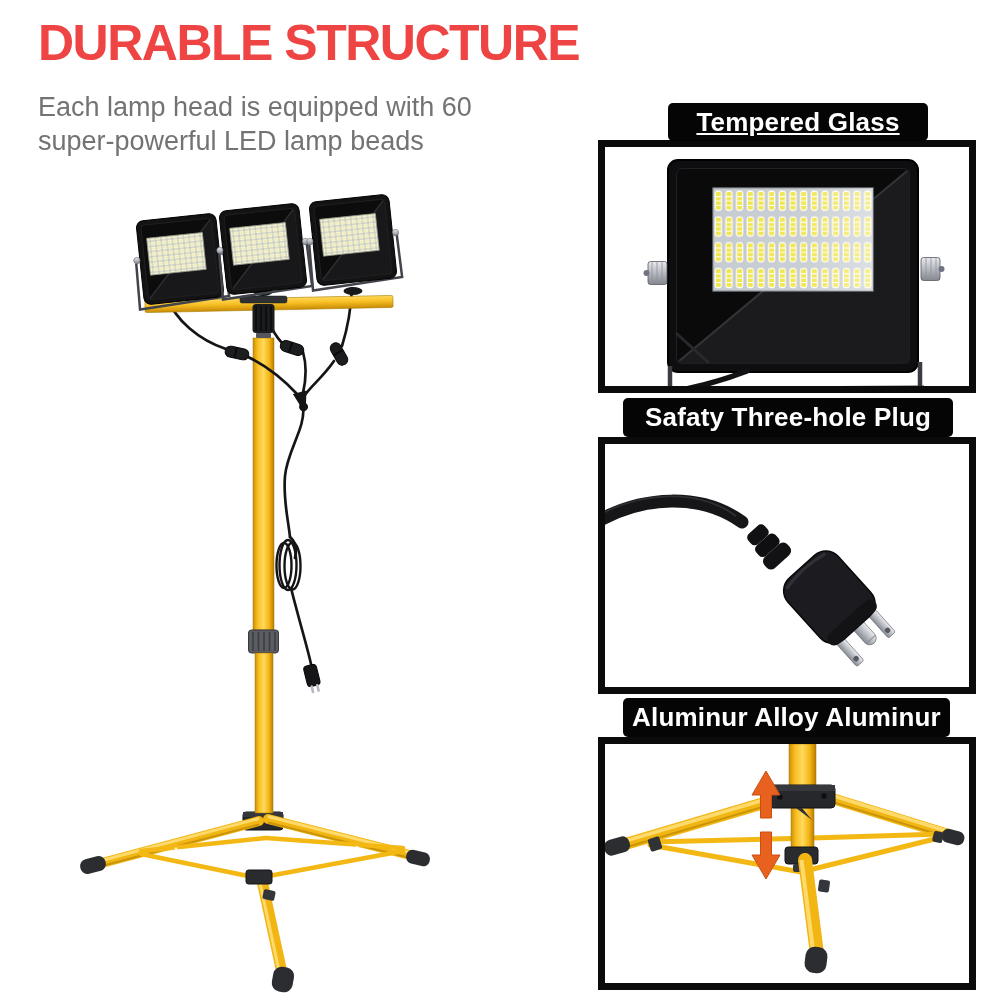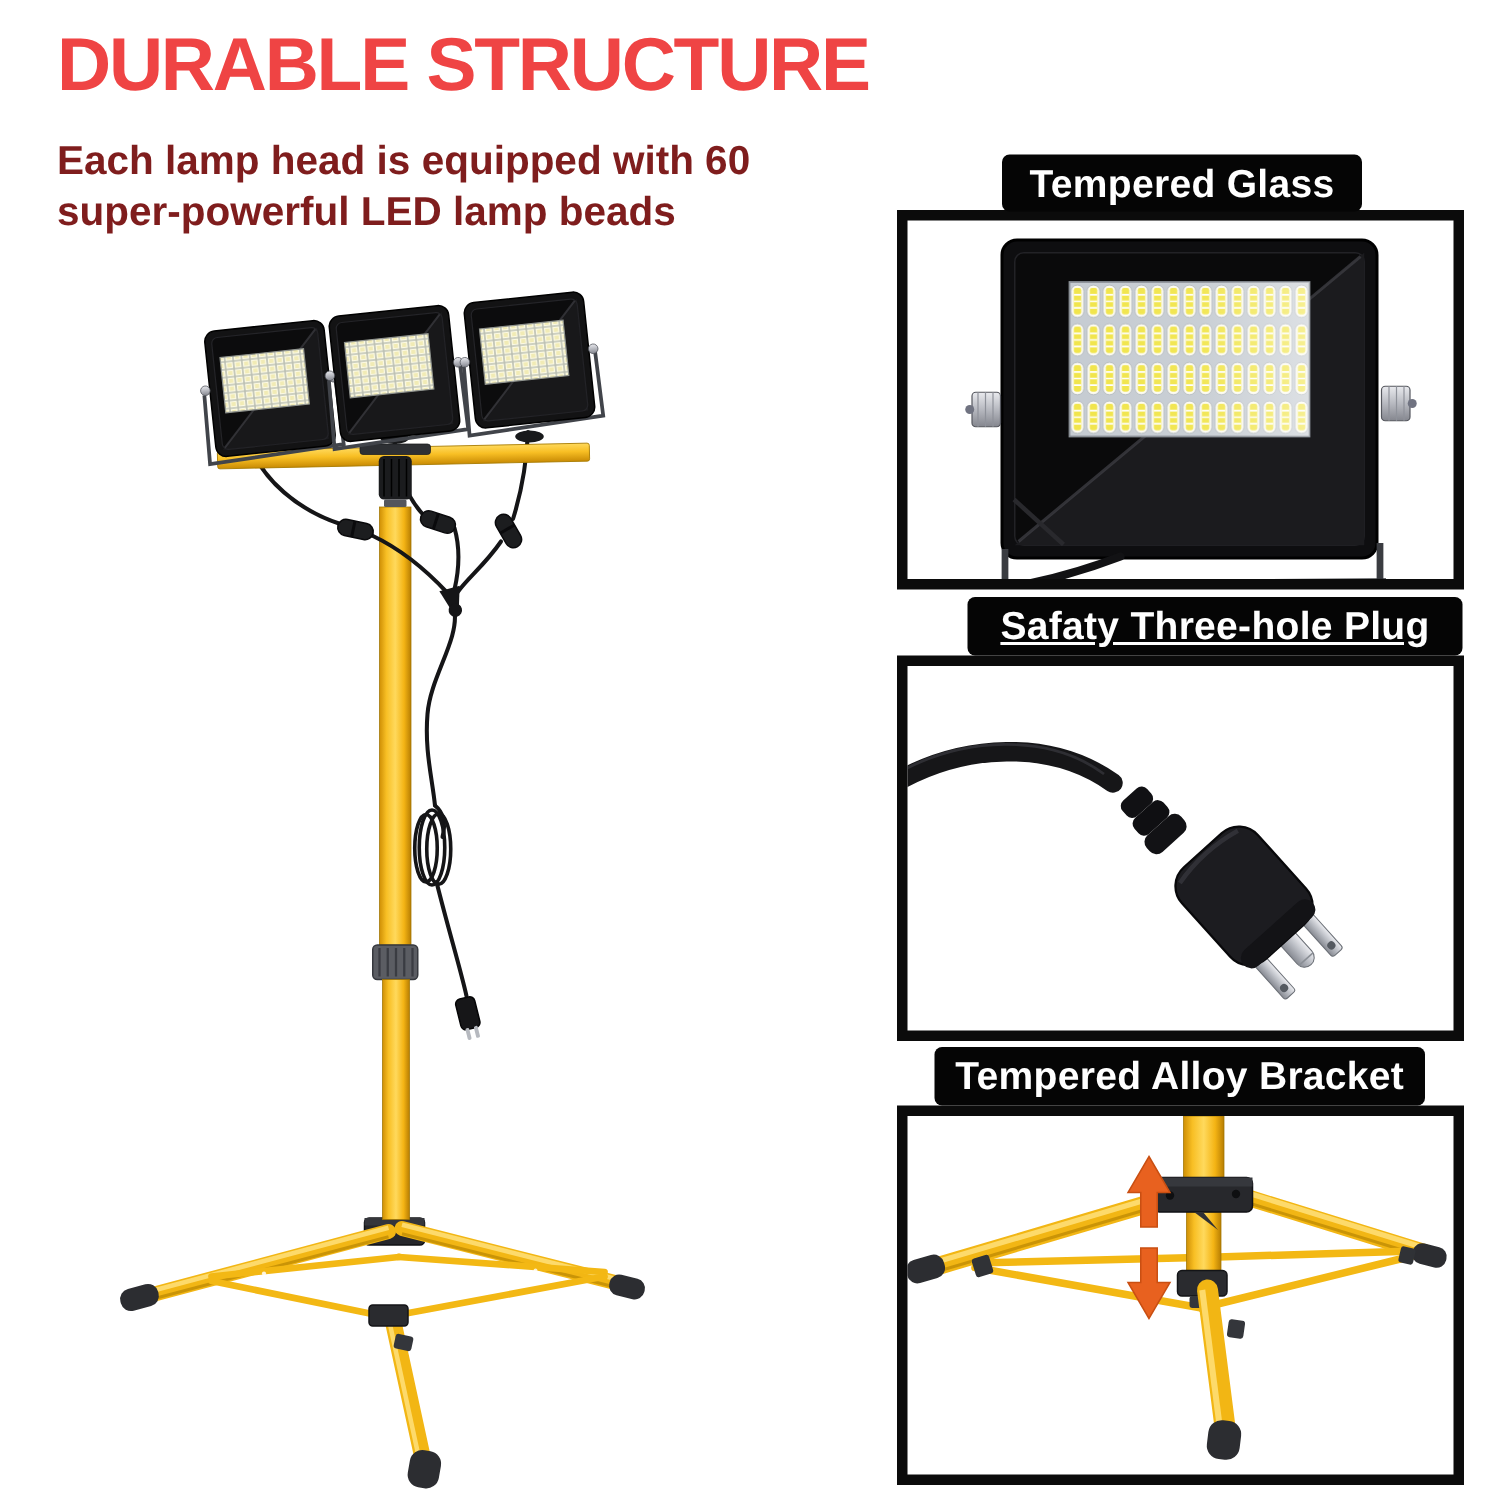--- a/index.html
+++ b/index.html
@@ -1,33 +1,33 @@
 <!DOCTYPE html>
 <html><head>
 <meta charset="utf-8">
 <style>
   html,body{margin:0;padding:0;background:#ffffff;}
   .stage{position:relative;width:1000px;height:1000px;background:#ffffff;overflow:hidden;
          font-family:"Liberation Sans",sans-serif;}
   .title{position:absolute;left:38px;top:14px;font-size:50px;font-weight:800;
          letter-spacing:-1.5px;color:#ef4444;white-space:nowrap;}
   .subtitle{position:absolute;left:38px;top:90px;font-size:27px;line-height:34px;
-            color:#7f1d1d;white-space:pre-line;font-weight:bold;}
+            color:#737373;white-space:pre-line;}
   .callout-box{position:absolute;box-sizing:border-box;border:7px solid #0b0b0b;
                background:#ffffff;z-index:1;}
   .callout-box svg{display:block;width:100%;height:100%;}
   .callout-label{position:absolute;z-index:2;background:#050505;color:#ffffff;
                  font-size:26px;font-weight:700;letter-spacing:.2px;border-radius:5px;
                  display:flex;align-items:center;justify-content:center;white-space:nowrap;}
   .main-figure{position:absolute;left:30px;top:188px;width:450px;height:812px;}
   #box-glass{left:598px;top:140px;width:378px;height:253px;}
   #box-plug{left:598px;top:437px;width:378px;height:257px;}
   #box-bracket{left:598px;top:737px;width:378px;height:253px;}
-  #label-glass{left:668px;top:103px;width:240px;height:38px;}
-  #label-plug{left:645px;top:398px;width:330px;height:39px;text-decoration:underline;}
+  #label-glass{left:668px;top:103px;width:260px;height:38px;text-decoration:underline;}
+  #label-plug{left:623px;top:398px;width:330px;height:39px;}
   #label-bracket{left:623px;top:698px;width:327px;height:39px;}
 </style>
 </head>
 <body>
 
 <div class="stage">
 
   <div class="title">DURABLE STRUCTURE</div>
   <div class="subtitle">Each lamp head is equipped with 60
 super-powerful LED lamp beads</div>
@@ -257,21 +257,21 @@
         <circle cx="62.5" cy="21.2" r="2.7" fill="#555a61"></circle>
         <rect x="34" y="-9" width="29" height="13" rx="6.5" fill="url(#sil3)" stroke="#6b6f76" stroke-width="0.7"></rect>
         <path d="M58,-9 V4" stroke="#8a8e95" stroke-width="1"></path>
         <rect x="-42" y="-34" width="82" height="68" rx="17" fill="#1c1c20" stroke="#08080a" stroke-width="1.5"></rect>
         <path d="M-36,-26 Q-42,0 -36,26" fill="none" stroke="#36363c" stroke-width="3" opacity="0.8"></path>
         <rect x="26" y="-31" width="14" height="62" rx="7" fill="#131316"></rect>
       </g>
     </svg>
   </div>
 
-  <div class="callout-label" id="label-bracket">Tempered Alloy Bracket</div>
+  <div class="callout-label" id="label-bracket">Aluminur Alloy Aluminur</div>
   <div class="callout-box" id="box-bracket">
     <svg viewBox="605 744 364 239" preserveAspectRatio="none">
       <defs>
         <linearGradient id="gyV4" x1="0" y1="0" x2="1" y2="0">
           <stop offset="0" stop-color="#cf8f05"></stop>
             <stop offset="0.22" stop-color="#f8bf24"></stop>
           <stop offset="0.5" stop-color="#ffd95c"></stop>
             <stop offset="0.78" stop-color="#f4b414"></stop>
           <stop offset="1" stop-color="#b87e02"></stop>
         </linearGradient>

